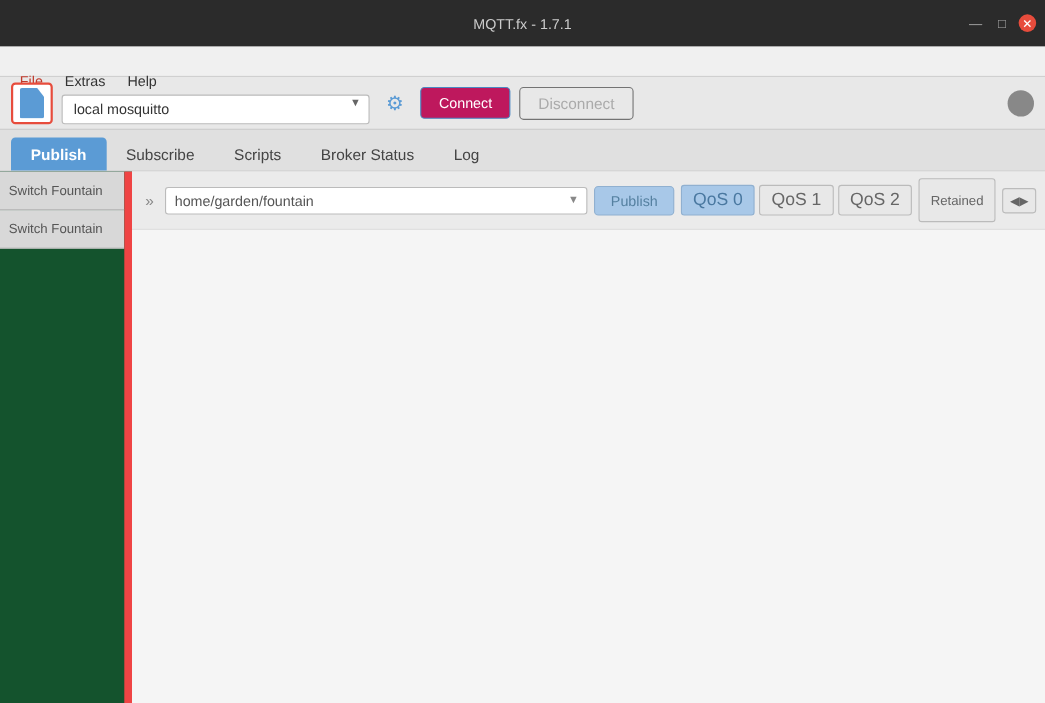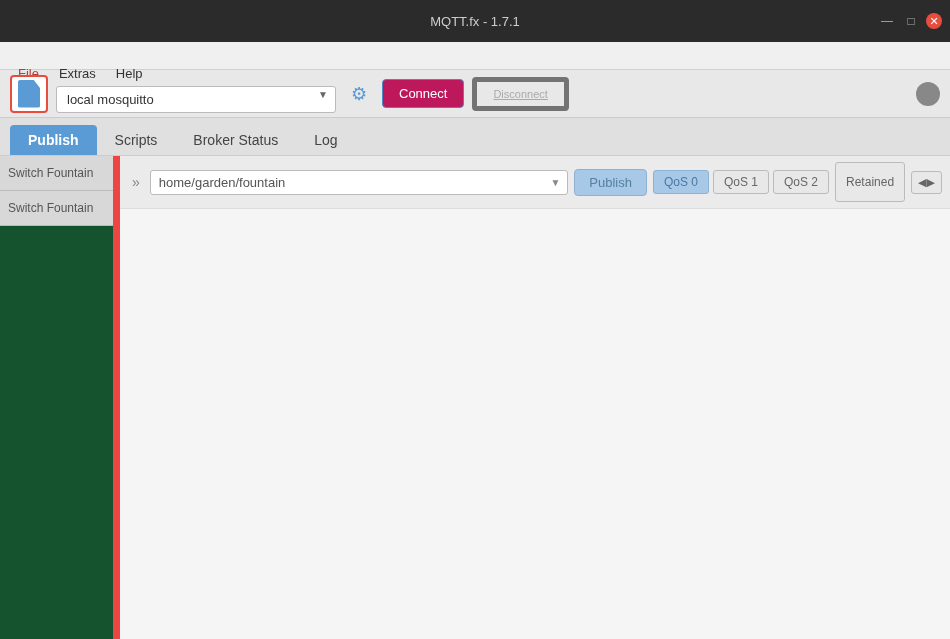--- a/index.html
+++ b/index.html
@@ -165,25 +165,24 @@
       border: 1px solid #4a88c2;
       border-radius: 4px;
       cursor: pointer;
       font-size: 13px;
     }
 
     .disconnect-btn {
       padding: 6px 16px;
       background: #e8e8e8;
       color: #aaa;
-      border: 5px solid #737373;
+      border: 1px solid #737373;
       border-radius: 4px;
       cursor: pointer;
-      font-size: 11px;
-      text-decoration: underline;
+      font-size: 14px;
     }
 
     .status-dot {
       width: 24px;
       height: 24px;
       border-radius: 50%;
       background: #888;
       margin-left: auto;
     }
 
@@ -299,21 +298,21 @@
     .qos-group {
       display: flex;
       gap: 4px;
       align-items: center;
     }
     .qos-btn {
       padding: 4px 10px;
       border-radius: 3px;
       border: 1px solid #bbb;
       background: #e8e8e8;
-      font-size: 12px;
+      font-size: 16px;
       cursor: pointer;
       color: #666;
     }
     .qos-btn.active {
       background: #a8c8e8;
       border-color: #90b0d0;
       color: #4a78a0;
     }
     .retained-btn {
       padding: 12px 10px;
@@ -368,20 +367,21 @@
     <span class="broker-select-arrow">▼</span>
   </div>
   <button class="gear-btn">⚙</button>
   <button class="connect-btn">Connect</button>
   <button class="disconnect-btn">Disconnect</button>
   <div class="status-dot"></div>
 </div>
 
 <div class="tab-bar">
   <div class="tab active">Publish</div>
+  <div class="tab">Subscribe</div>
   <div class="tab">Scripts</div>
   <div class="tab">Broker Status</div>
   <div class="tab">Log</div>
 </div>
 
 <div class="main-content">
 
   <div class="sidebar">
     <div class="sidebar-item">Switch Fountain</div>
     <div class="sidebar-item">Switch Fountain</div>

